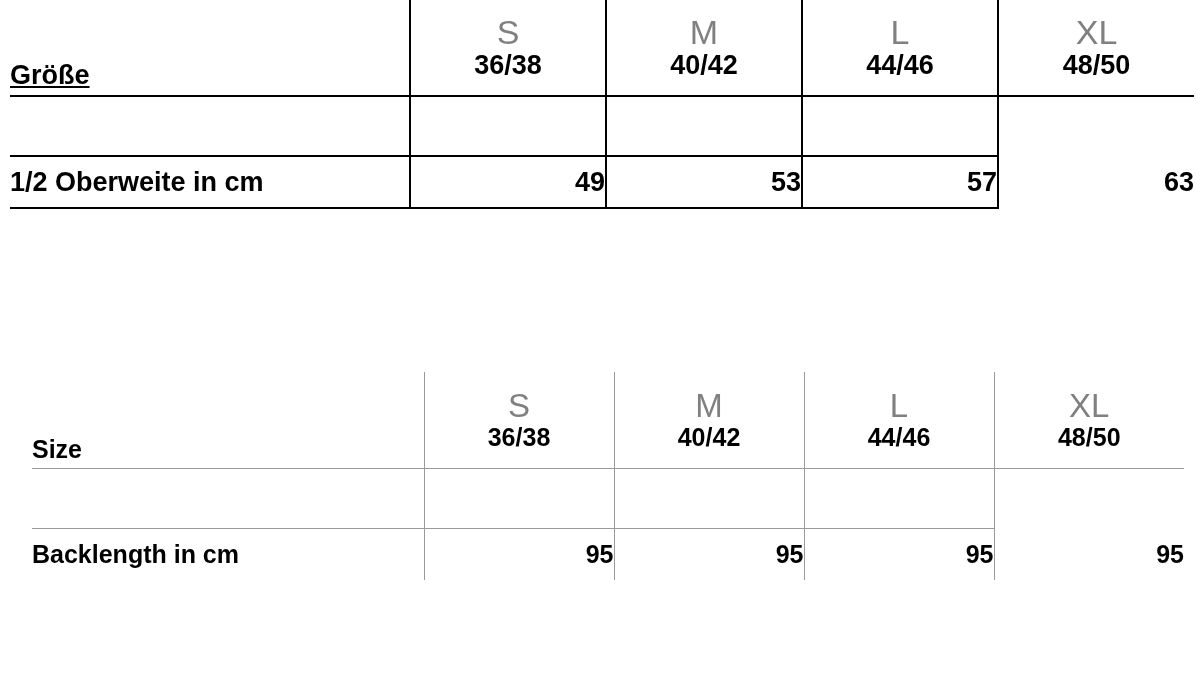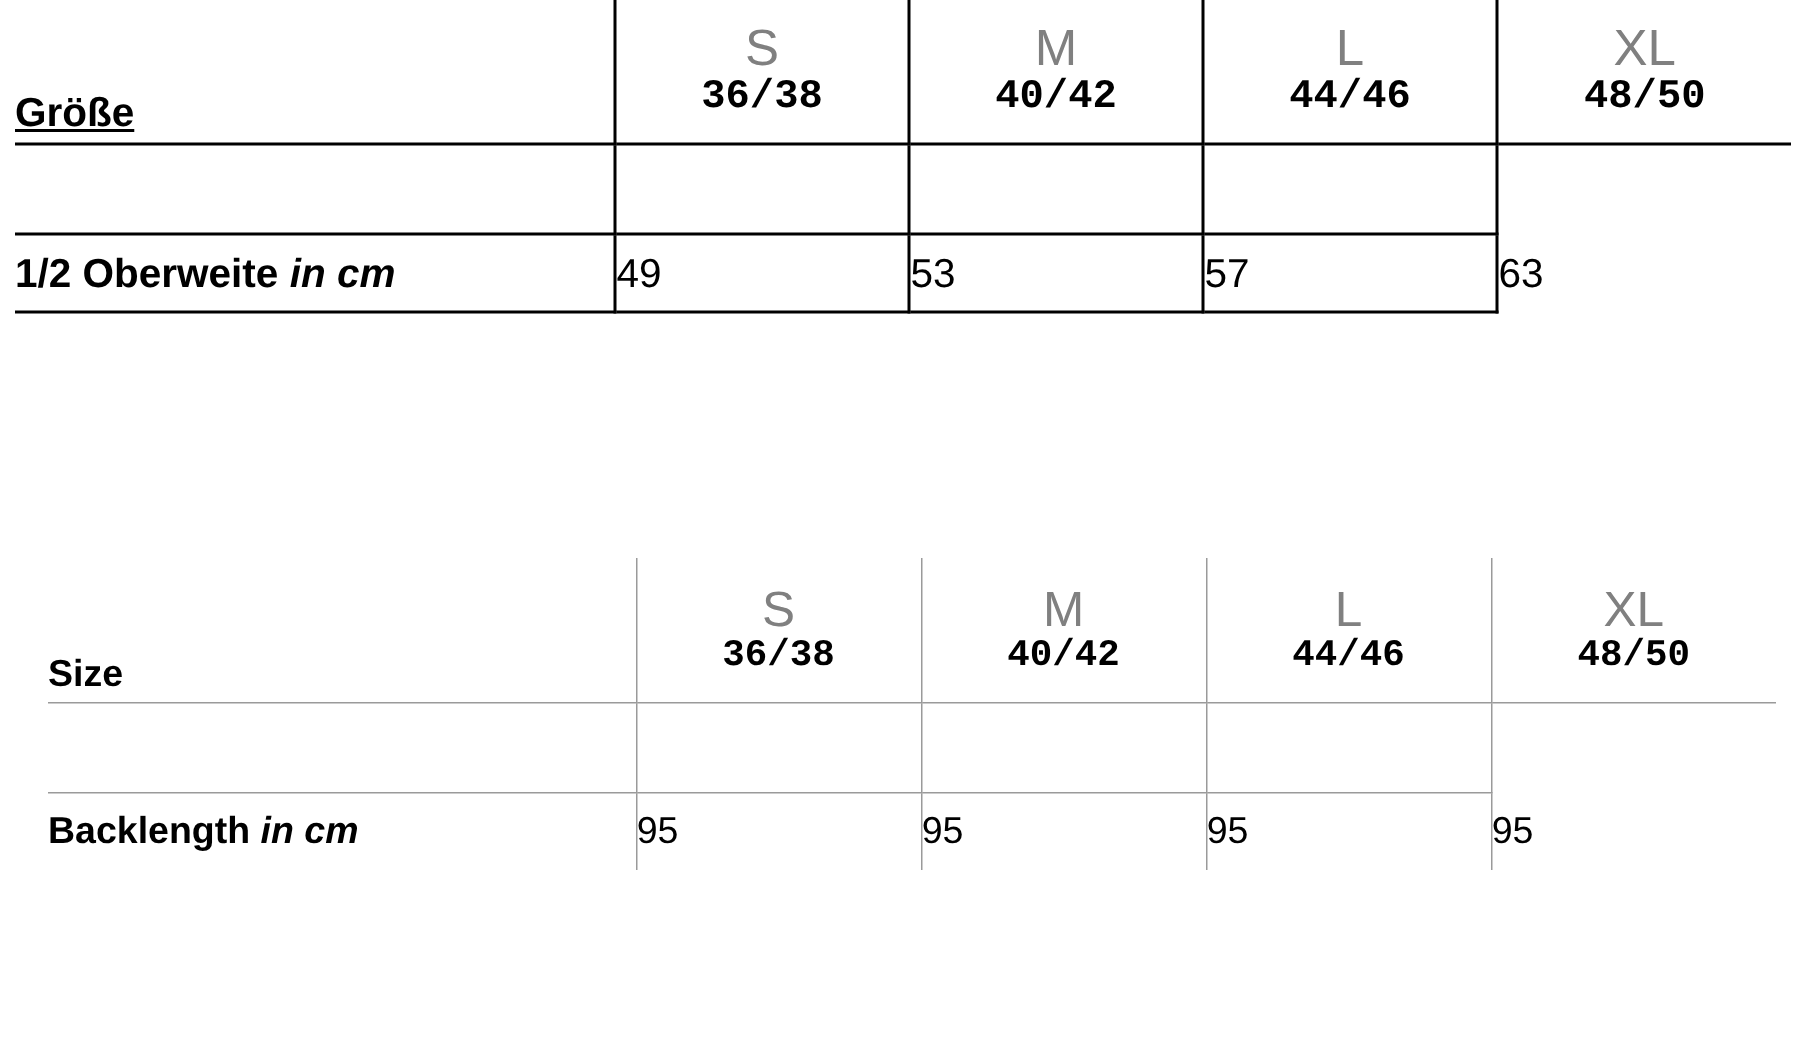--- a/index.html
+++ b/index.html
@@ -57,37 +57,35 @@
     display: block;
     font-size: 34px;
     color: #808080;
     font-weight: 400;
   }
   .hdr-num {
     display: block;
     font-size: 27px;
     color: #000;
     font-weight: bold;
-    font-family: Liberation Mono, monospace;
   }
 
   .row-label {
     font-size: 27px;
     font-weight: bold;
     padding-left: 6px;
     white-space: nowrap;
   }
   .row-label .unit {
-    font-style: italic;
     font-weight: bold;
   }
   .val-cell {
-    text-align: left;
+    text-align: right;
     font-size: 27px;
-    font-weight: normal;
+    font-weight: bold;
   }
 
   
   #table-en { top: 372px; left: 32px; width: 1146px; }
 
   #table-en td {
     border-bottom: 1px solid #9a9a9a;
     border-right: 1px solid #9a9a9a;
   }
   #table-en td.no-right { border-right: none; }

